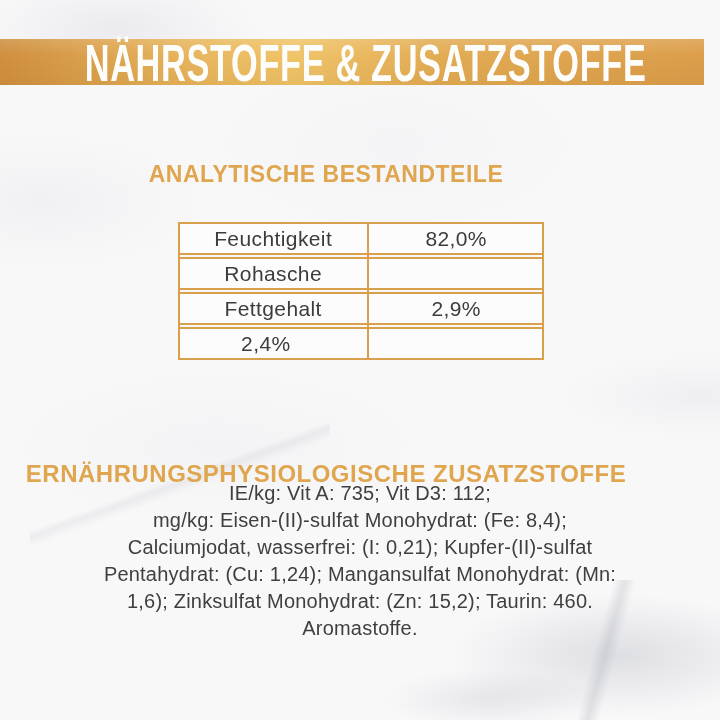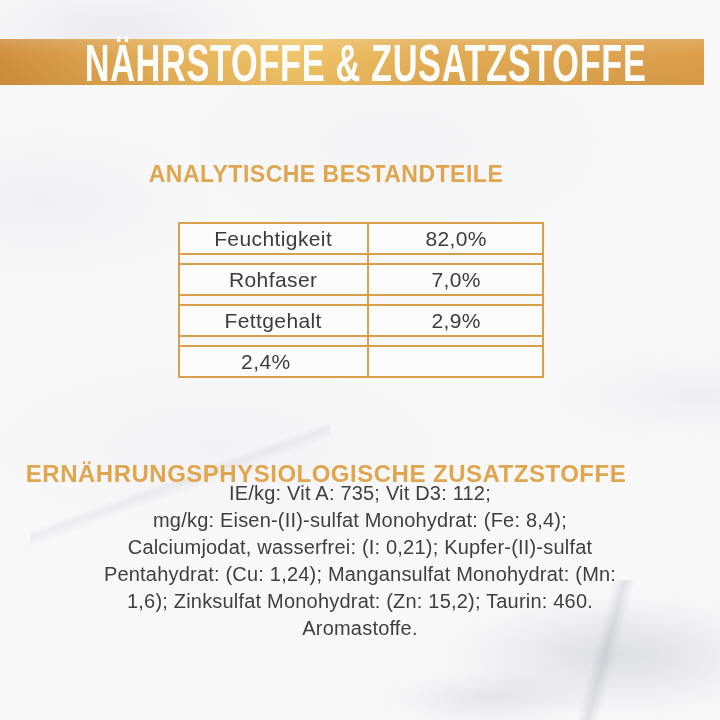--- a/index.html
+++ b/index.html
@@ -67,21 +67,21 @@
   .section-title.analytical { top: 161px; font-size: 23px; letter-spacing: 0.5px; }
   .section-title.additives  { top: 460px; font-size: 24px; letter-spacing: 0.5px; }
 
   
   .atable {
     position: absolute;
     top: 222px; left: 178px;
     width: 366px;
     display: flex;
     flex-direction: column;
-    gap: 8px;
+    gap: 2px;
   }
   .arow {
     box-sizing: border-box;
     height: 33px;
     border-top: 2px solid #d8a04b;
     border-bottom: 2px solid #d8a04b;
     background: #fdfcfc;
     display: flex;
   }
   .acell {
@@ -127,22 +127,21 @@
   </div>
 
   <div class="section-title analytical">ANALYTISCHE BESTANDTEILE</div>
 
   <div class="atable">
     <div class="arow">
       <div class="acell label">Feuchtigkeit</div>
       <div class="acell value">82,0%</div>
     </div>
     <div class="arow">
-      <div class="acell label">Rohfaser</div>
-      <div class="acell value">7,0%</div>
+      <div class="acell label">Rohasche</div>
     </div>
     <div class="arow">
       <div class="acell label">Fettgehalt</div>
       <div class="acell value">2,9%</div>
     </div>
     <div class="arow">
       <div class="acell value">2,4%</div>
     </div>
     <div class="vline left"></div>
     <div class="vline middle"></div>

